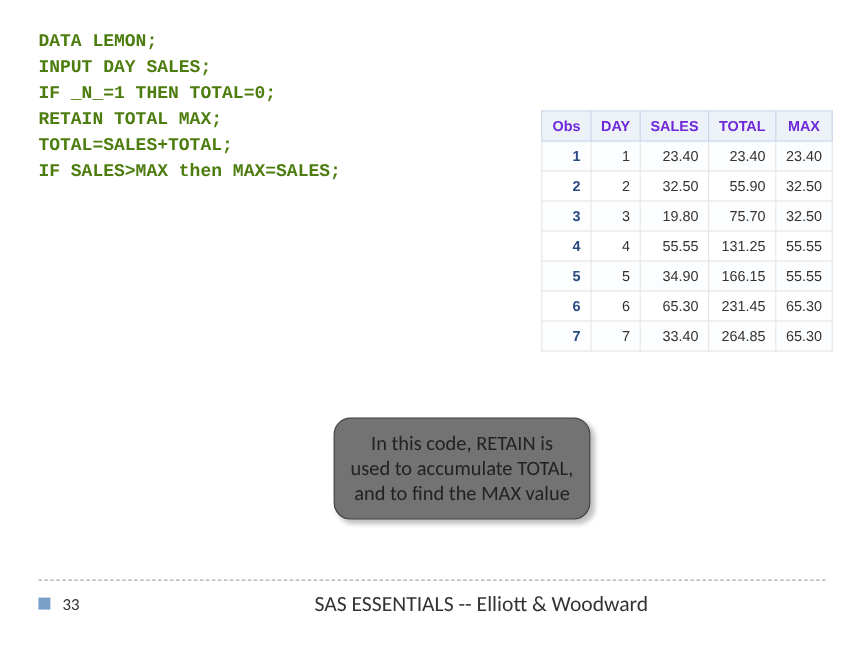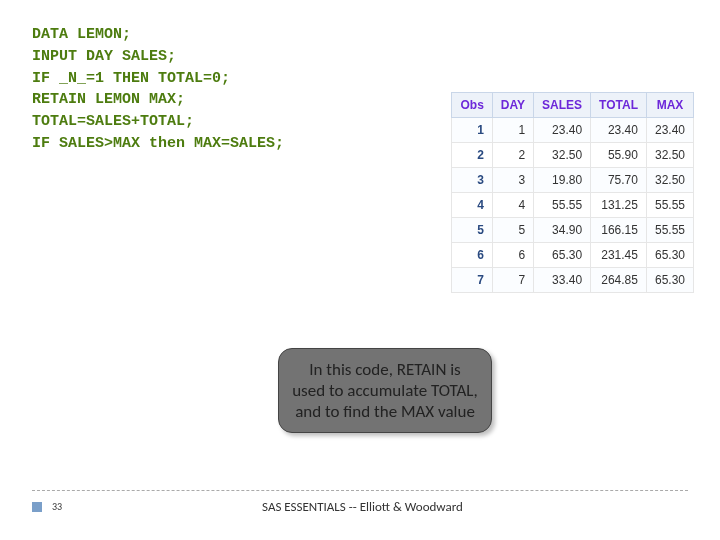--- a/index.html
+++ b/index.html
@@ -22,34 +22,34 @@
     background: #737373; border: 1.5px solid #444; border-radius: 14px;
     padding: 10px 12px; text-align: center; font-size: 17px; color: #222;
     box-shadow: 3px 3px 4px rgba(0,0,0,0.25);
   }
   .footer {
     position: absolute; left: 32px; right: 32px; bottom: 26px;
     border-top: 1.5px dashed #aaa; padding-top: 8px;
     display: flex; align-items: center;
   }
   .footer .dot { width: 10px; height: 10px; background: #7a9fc9; margin-right: 10px; flex: 0 0 auto; }
-  .footer .pagenum { font-size: 10px; color: #333; width: 60px; }
-  .footer .credit { font-size: 13px; color: #333; margin-left: 150px; }
+  .footer .pagenum { font-size: 14px; color: #333; width: 60px; }
+  .footer .credit { font-size: 18px; color: #333; margin-left: 150px; }
 </style>
 </head>
 <body>
 
 <div class="slide">
 
   <div class="content">
     <div class="code">
       <div>DATA LEMON;</div>
       <div>INPUT DAY SALES;</div>
       <div>IF _N_=1 THEN TOTAL=0;</div>
-      <div>RETAIN LEMON MAX;</div>
+      <div>RETAIN TOTAL MAX;</div>
       <div>TOTAL=SALES+TOTAL;</div>
       <div>IF SALES&gt;MAX then MAX=SALES;</div>
     </div>
   </div>
 
   <div class="table-wrap">
     <table>
       <thead>
         <tr>
           <th>Obs</th>

